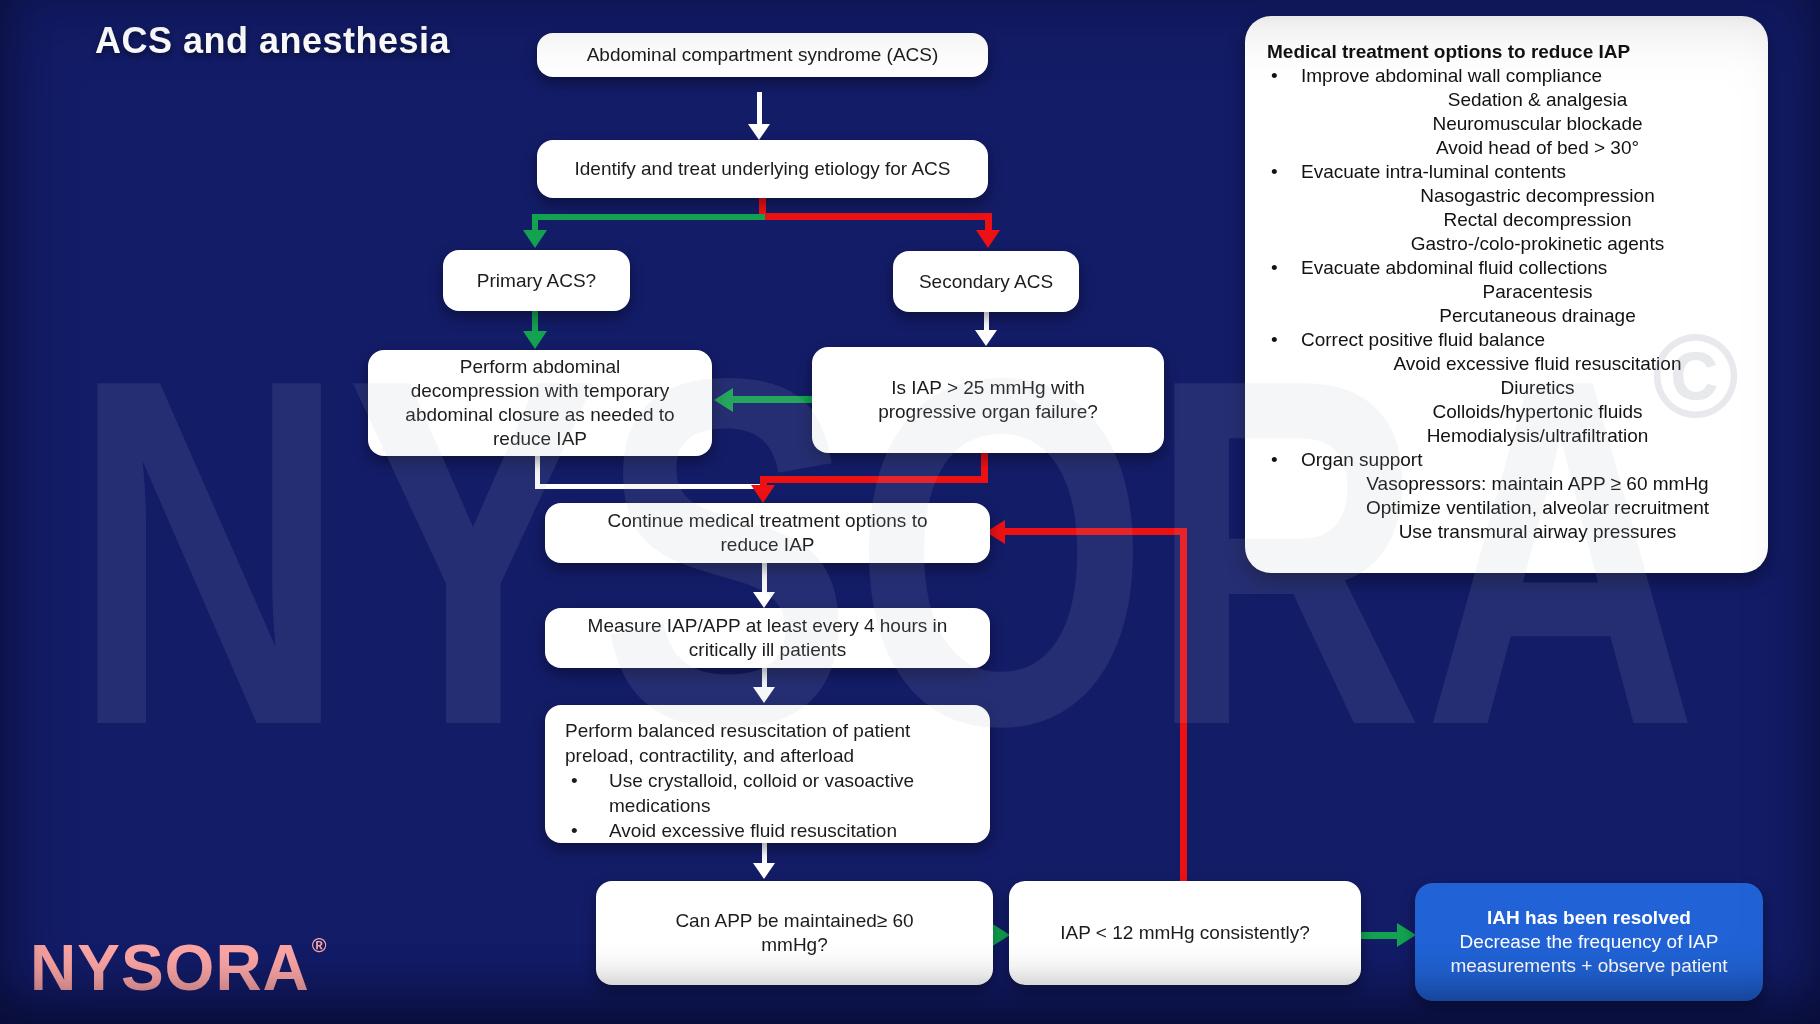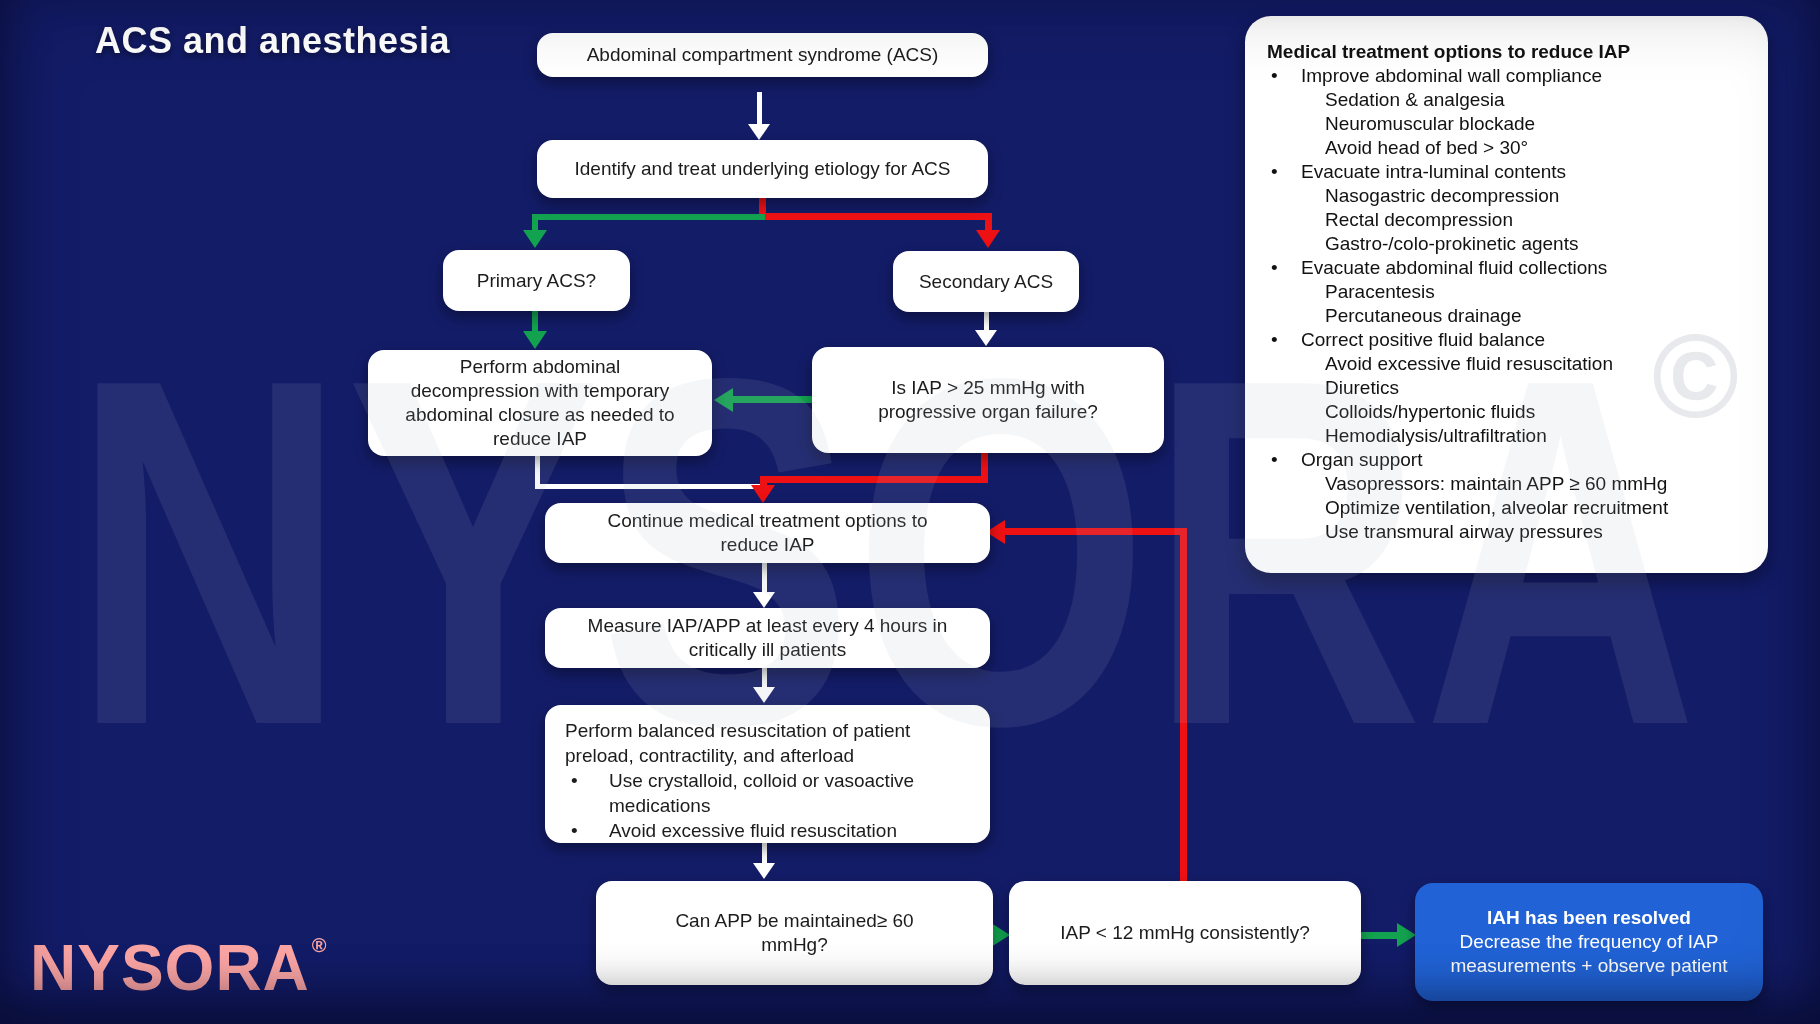--- a/index.html
+++ b/index.html
@@ -41,21 +41,21 @@
     position:absolute; left:1245px; top:16px; width:523px; height:557px; z-index:10;
     background:#ffffff; color:#121212; border-radius:26px;
     box-shadow:0 8px 18px rgba(0,0,0,0.38);
     padding:24px 18px 16px 22px; box-sizing:border-box;
     font-size:19px; line-height:24px; text-align:left;
   }
   .panel-header{ font-weight:bold; }
   .p-item{ display:flex; }
   .p-bullet{ width:30px; padding-left:4px; flex:0 0 auto; }
   .p-label{ flex:1 1 auto; }
-  .p-sub{ margin-left:58px; }
+  .p-sub{ margin-left:58px;text-align:center; }
   
   .logo{
     position:absolute; left:30px; top:905px; z-index:45; color:#fca5a5;
     font-size:64px; font-weight:bold; letter-spacing:1px; line-height:80px;
   }
   .logo sup{ font-size:20px; vertical-align:38px; margin-left:2px; }
   
   .watermark{
     position:absolute; left:72px; top:268px; z-index:40; pointer-events:none;
     font-size:380px; font-weight:bold; letter-spacing:0px; white-space:nowrap;

